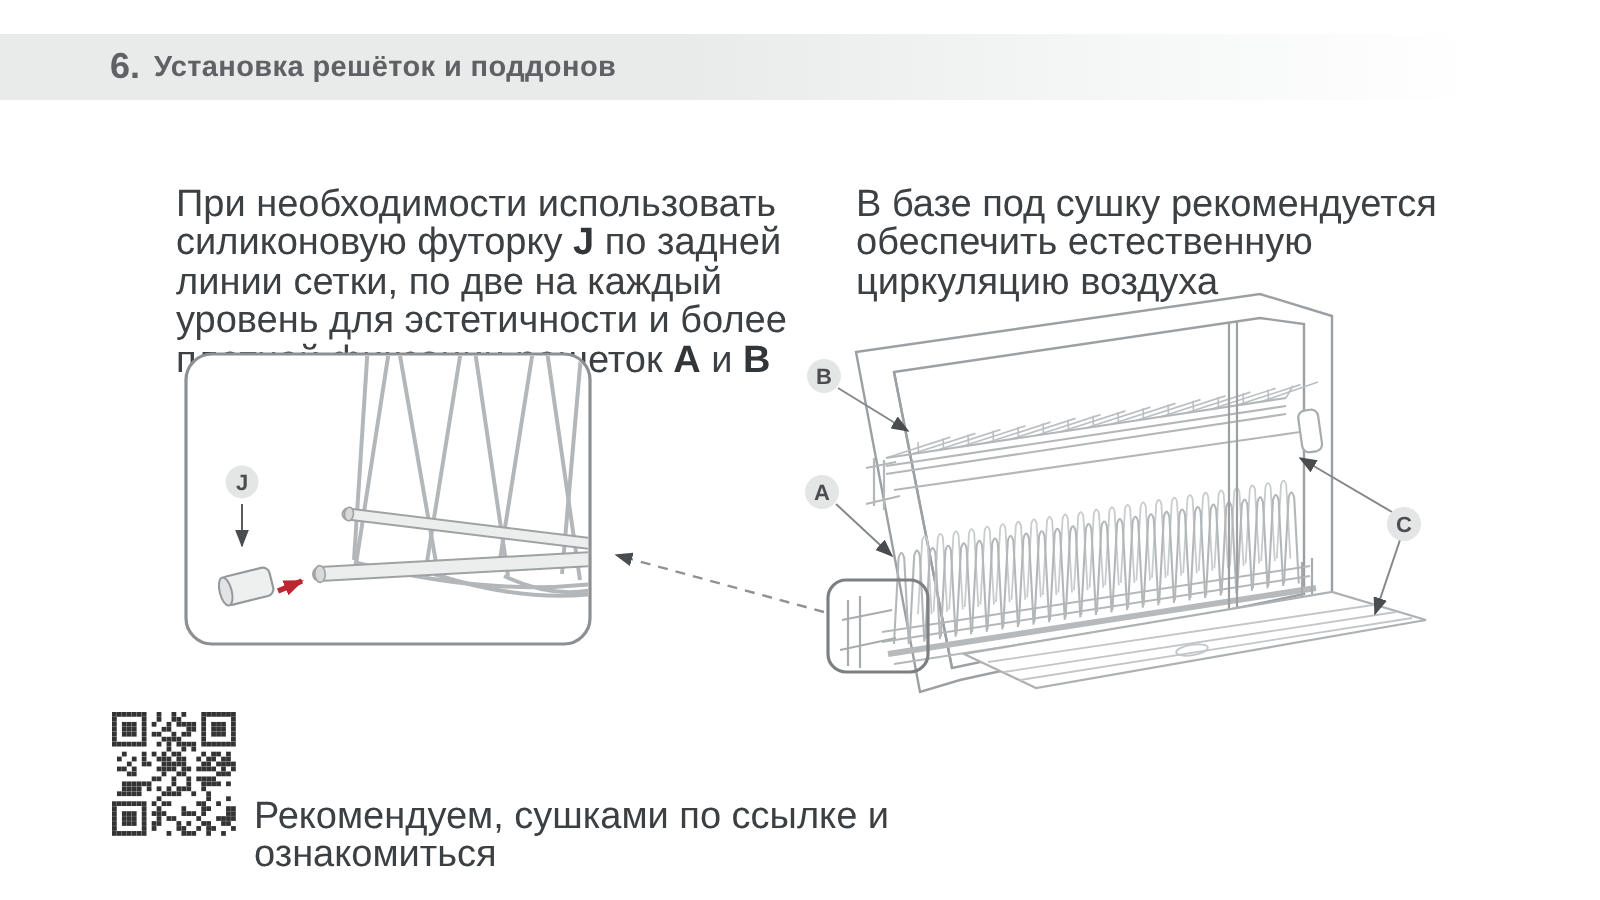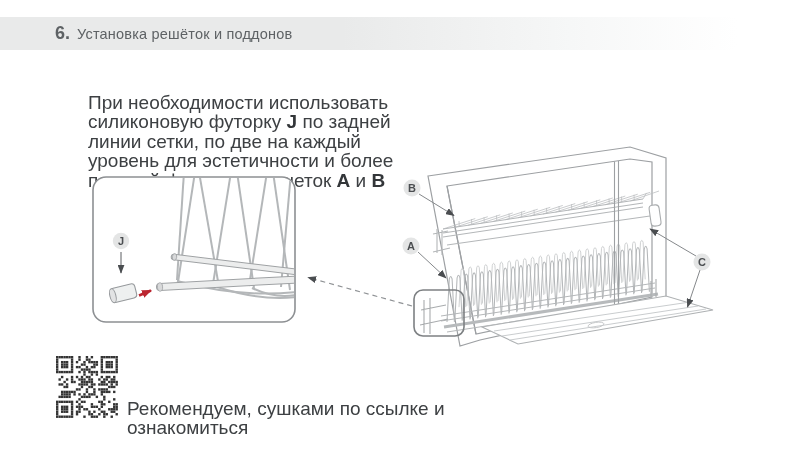--- a/index.html
+++ b/index.html
@@ -2,21 +2,21 @@
 <html><head>
 <meta charset="utf-8">
 <style>
   html,body{margin:0;padding:0;background:#fff;}
   .stage{position:relative;width:800px;height:450px;background:#fff;overflow:hidden;
          font-family:"Liberation Sans",sans-serif;}
   .banner{position:absolute;left:0;top:17px;width:760px;height:33px;
           background:linear-gradient(90deg,#e9eaea 0%,#e9eaea 45%,#f6f7f7 75%,#ffffff 97%);
           display:flex;align-items:center;padding-left:55px;box-sizing:border-box;}
   .banner .num{font-size:18px;font-weight:700;color:#5e6265;margin-right:7px;}
-  .banner .ttl{font-size:14.5px;font-weight:400;color:#5e6265;letter-spacing:.2px;text-align:right;}
+  .banner .ttl{font-size:14.5px;font-weight:700;color:#5e6265;letter-spacing:.2px;text-align:right;}
   .para{position:absolute;font-size:19px;line-height:19.4px;color:#3d4043;font-weight:400;}
   .para b{font-weight:700;color:#333639;}
   #paraLeft{left:88px;top:74px;width:322px;}
   #paraRight{left:428px;top:74px;width:300px;}
   #qrNote{left:127px;top:380px;width:420px;}
   .artsvg{position:absolute;left:0;top:0;width:800px;height:450px;}
   .qr{position:absolute;left:56px;top:356px;width:62px;height:62px;}
   .lbl{font-size:11px;font-weight:700;fill:#4b4e51;font-family:"Liberation Sans",sans-serif;}
 </style>
 </head>
@@ -24,20 +24,21 @@
 
 <div class="stage">
 
   <div class="banner">
     <span class="num">6.</span>
     <span class="ttl">Установка решёток и поддонов</span>
   </div>
 
   <p class="para" id="paraLeft"><span>При необходимости использовать силиконовую футорку </span><b>J</b><span> по задней линии сетки, по две на каждый уровень для эстетичности и более плотной фиксации решеток </span><b>A</b><span> и </span><b>B</b></p>
 
+  <p class="para" id="paraRight"><span>В базе под сушку рекомендуется обеспечить естественную циркуляцию воздуха</span></p>
 
   <svg class="artsvg" viewBox="0 0 800 450">
     <defs>
       <marker id="ah" markerWidth="9" markerHeight="7" refX="8.2" refY="3.5" orient="auto" markerUnits="userSpaceOnUse">
         <path d="M0,0 L9,3.5 L0,7 Z" fill="#4a4d50"></path>
       </marker>
       <marker id="ahred" markerWidth="10" markerHeight="8" refX="9" refY="4" orient="auto" markerUnits="userSpaceOnUse">
         <path d="M0,0 L10,4 L0,8 Z" fill="#bb2630"></path>
       </marker>
       <clipPath id="boxclip">

